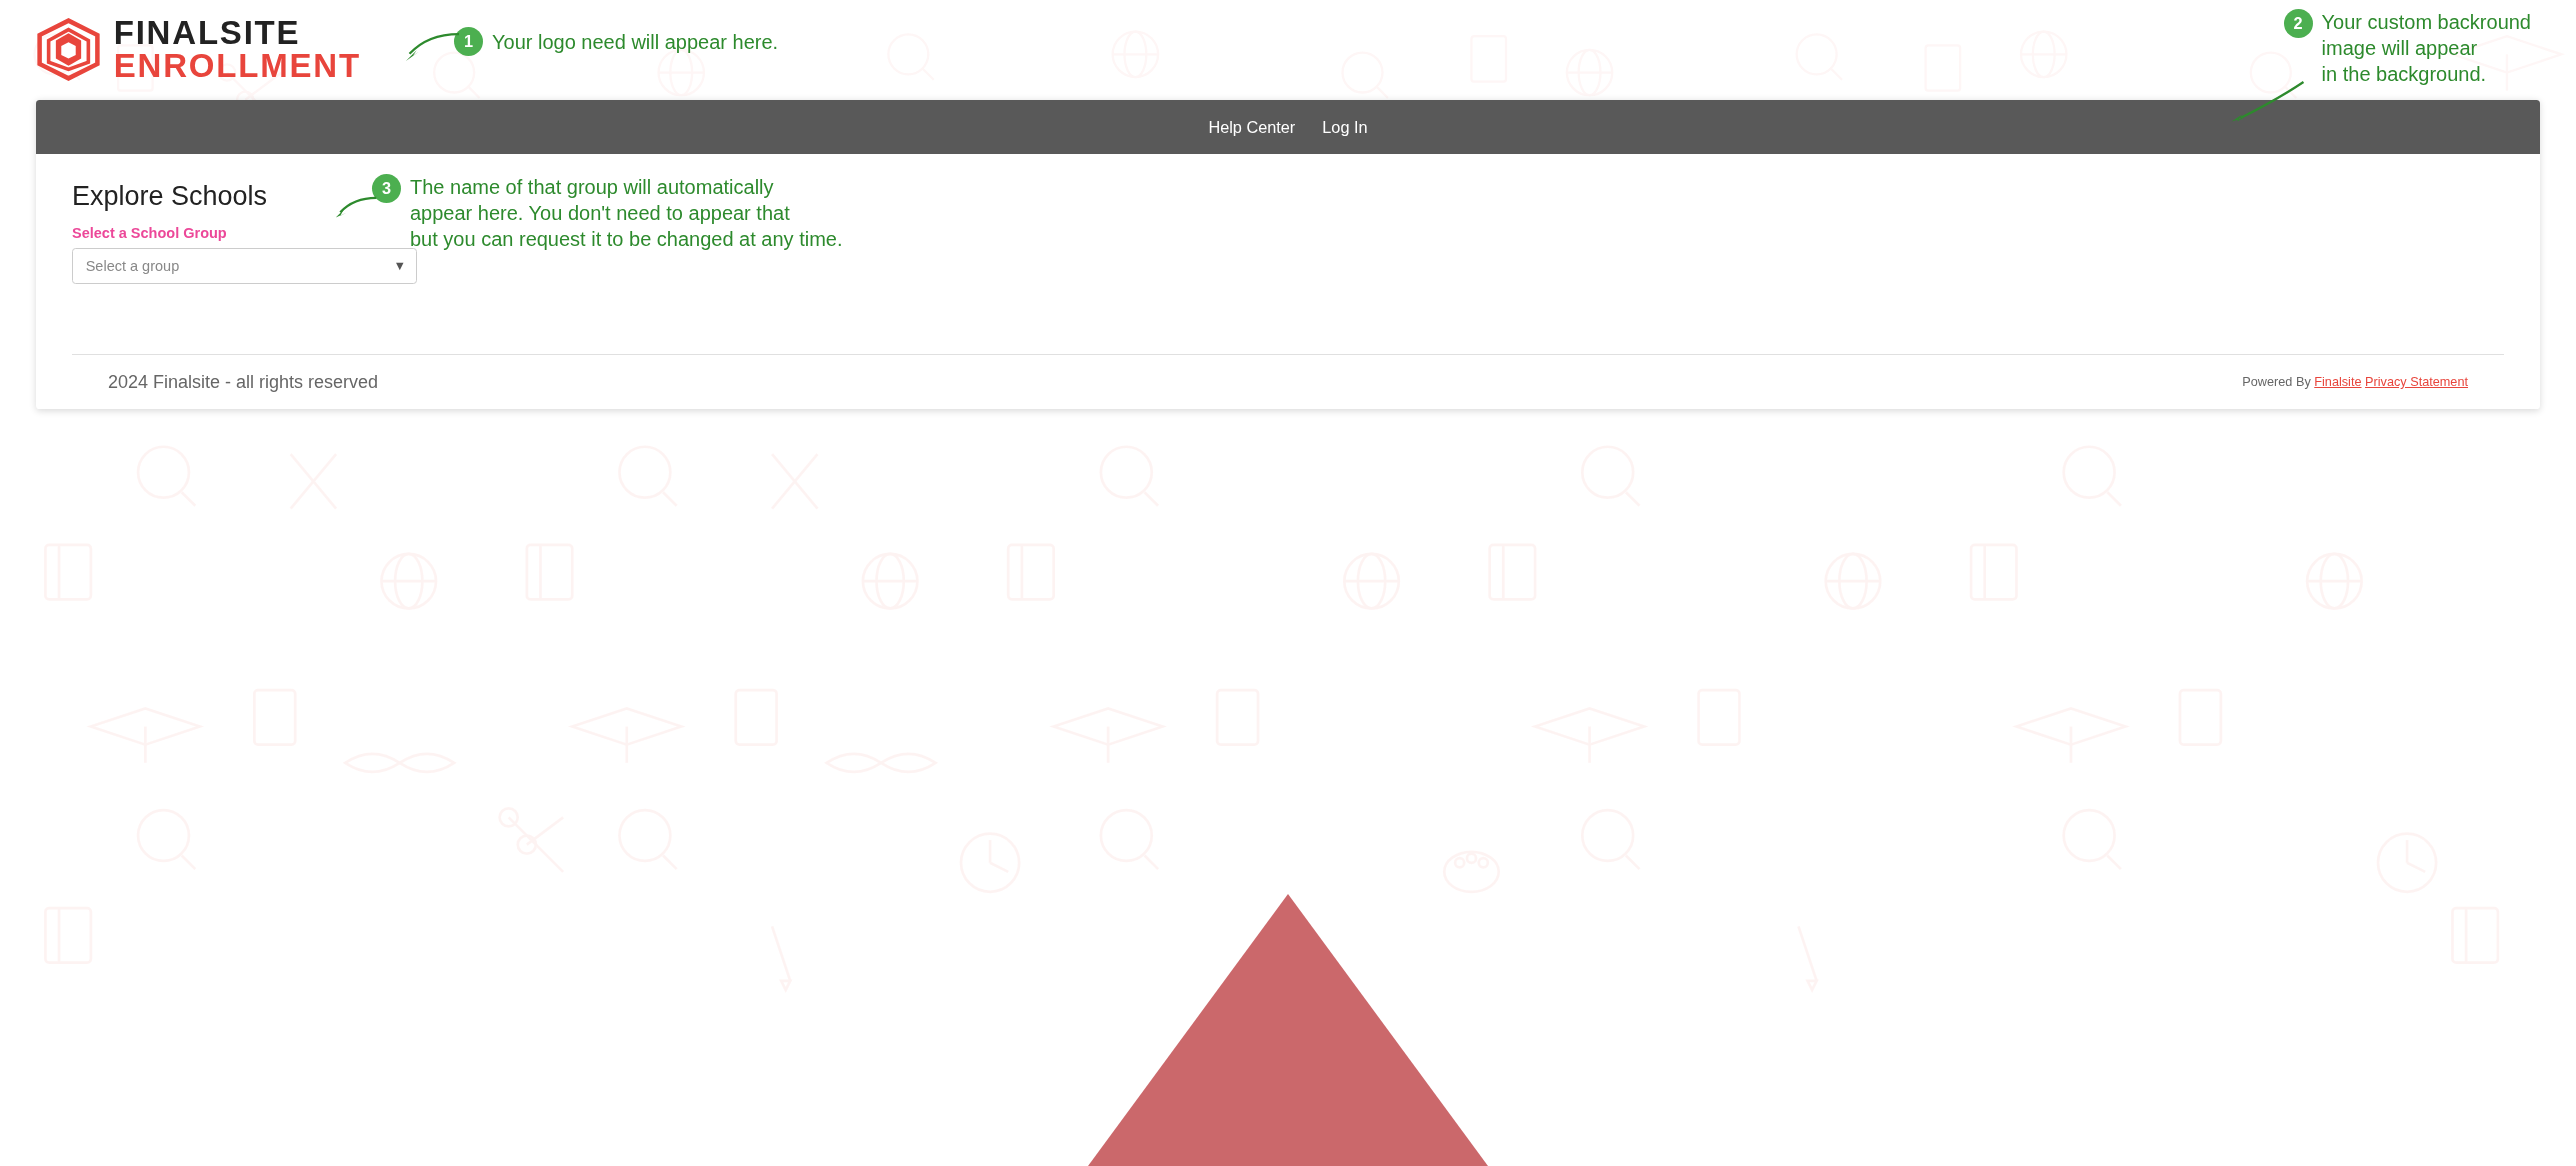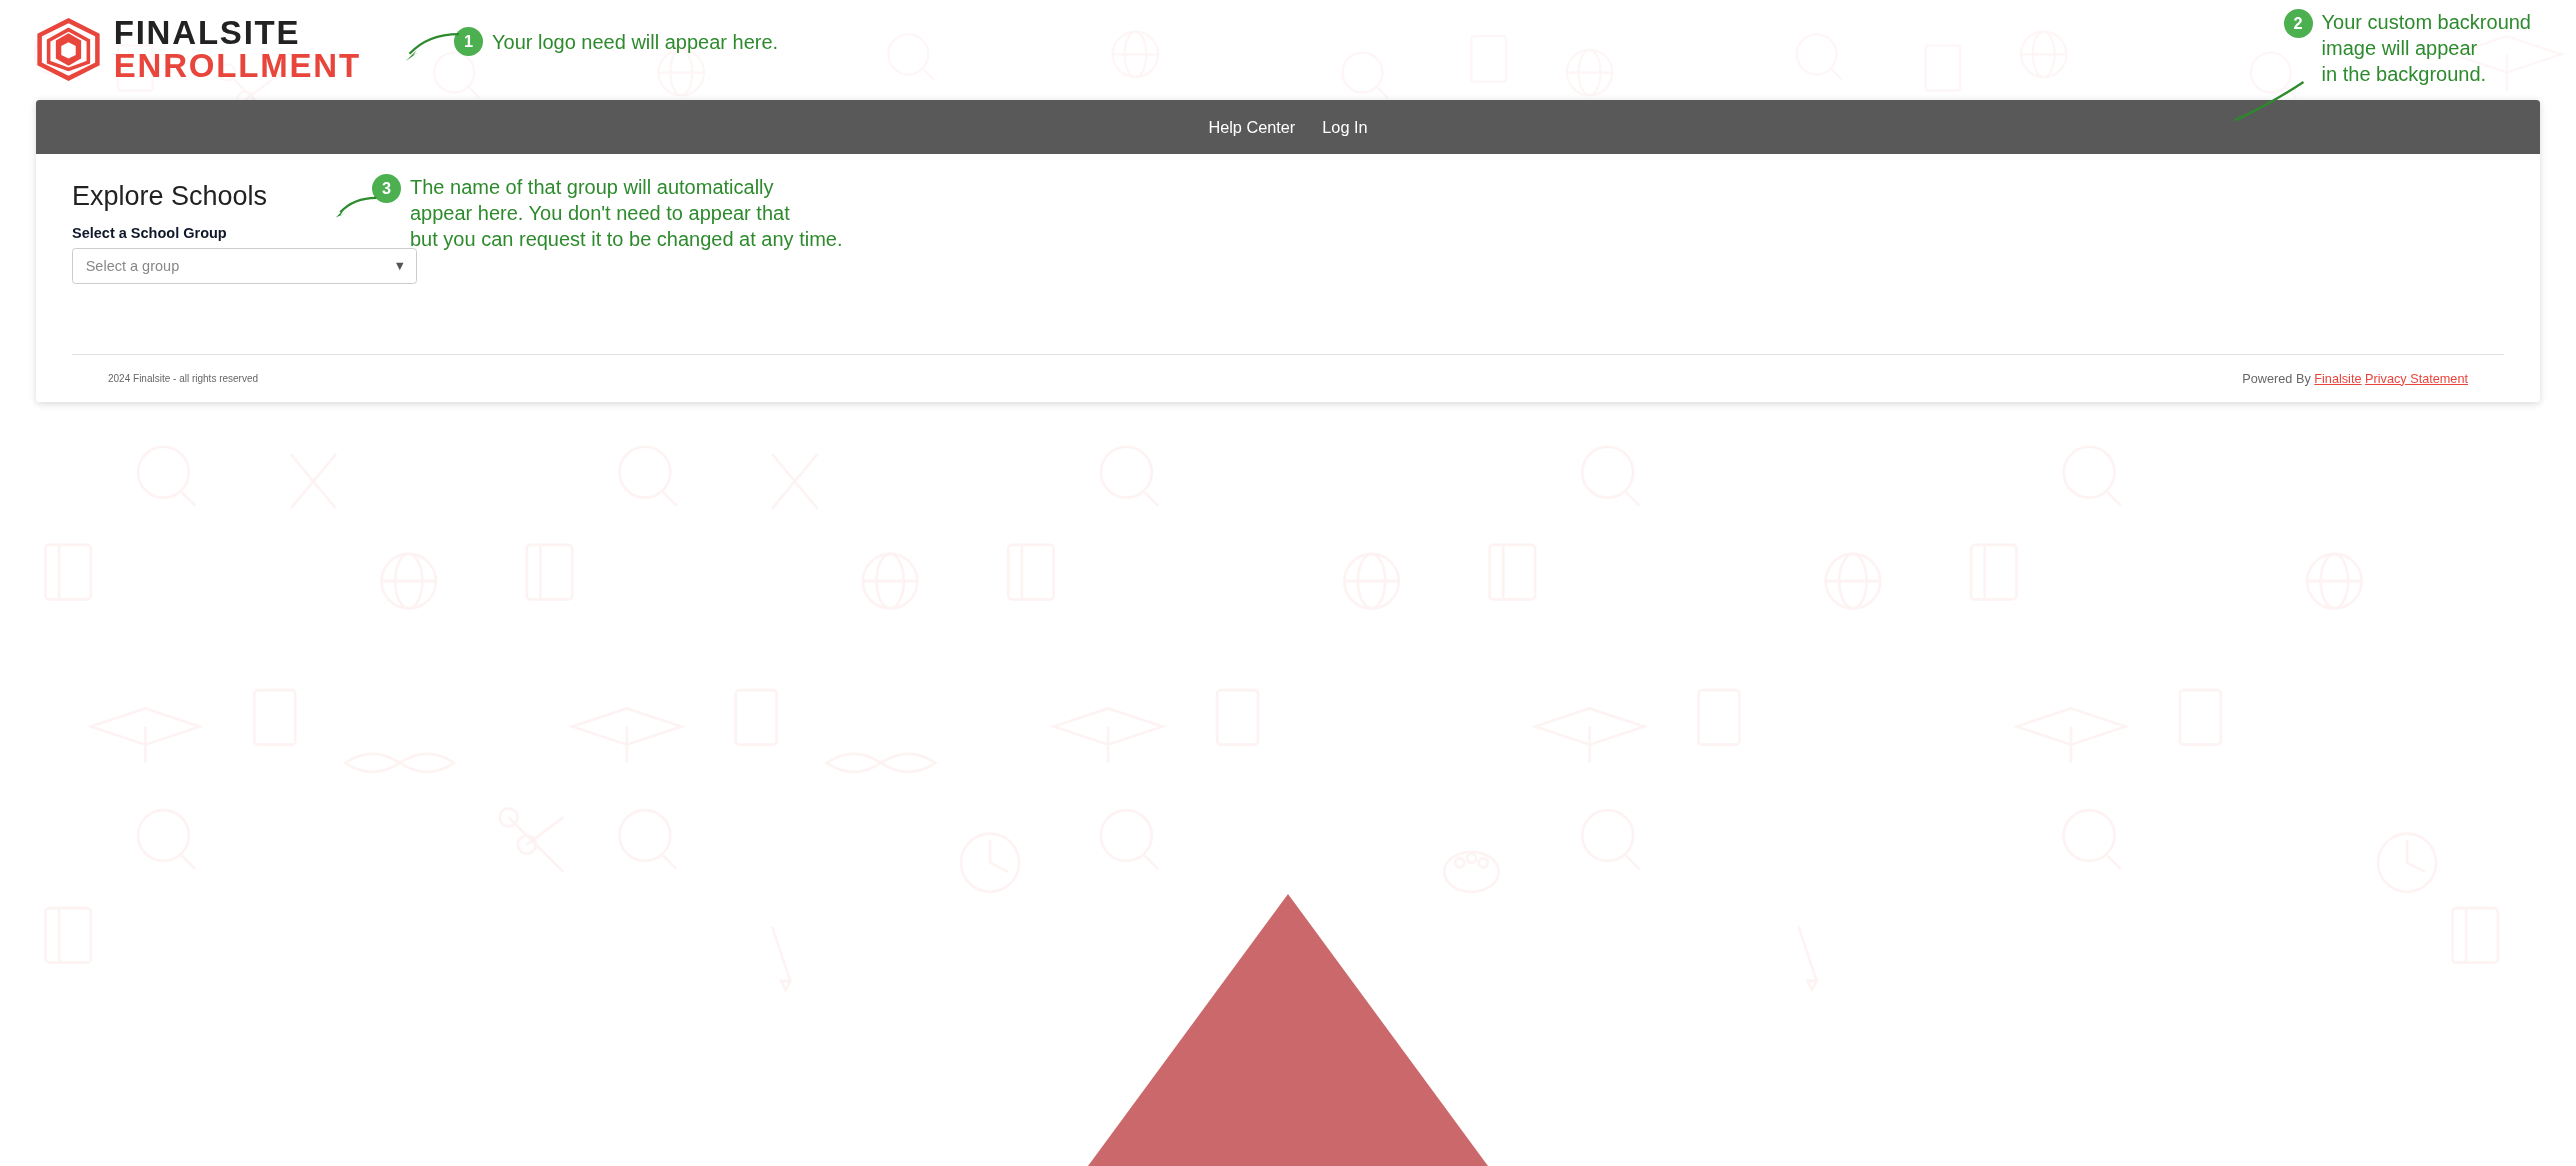--- a/index.html
+++ b/index.html
@@ -135,21 +135,21 @@
     .explore-schools-title {
       font-size: 27px;
       font-weight: 400;
       color: #222;
       margin-bottom: 12.7px;
     }
 
     .select-label {
       font-size: 14.5px;
       font-weight: 600;
-      color: #0f172a;
+      color: #ec4899;
       margin-bottom: 7.3px;
     }
 
     .select-group-wrapper {
       position: relative;
       width: 345px;
     }
 
     .select-group-input {
       width: 100%;
@@ -179,21 +179,21 @@
       margin: 0 36px;
       background-color: #fff;
       border-top: 0.9px solid #e0e0e0;
       padding: 16.3px 36px;
       display: flex;
       align-items: center;
       justify-content: space-between;
     }
 
     .footer-left {
-      font-size: 10px;
+      font-size: 18px;
       color: #666;
     }
 
     .footer-right {
       font-size: 12.7px;
       color: #666;
     }
 
     .footer-right a {
       color: #e8453c;

